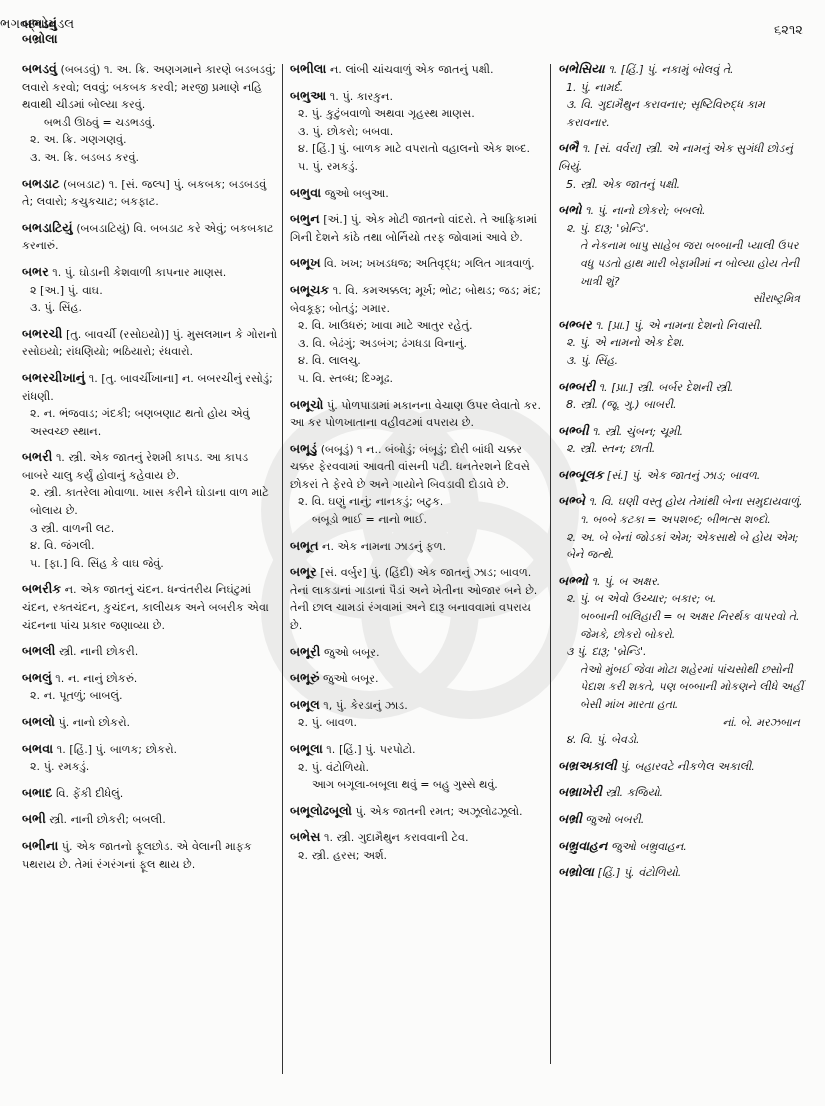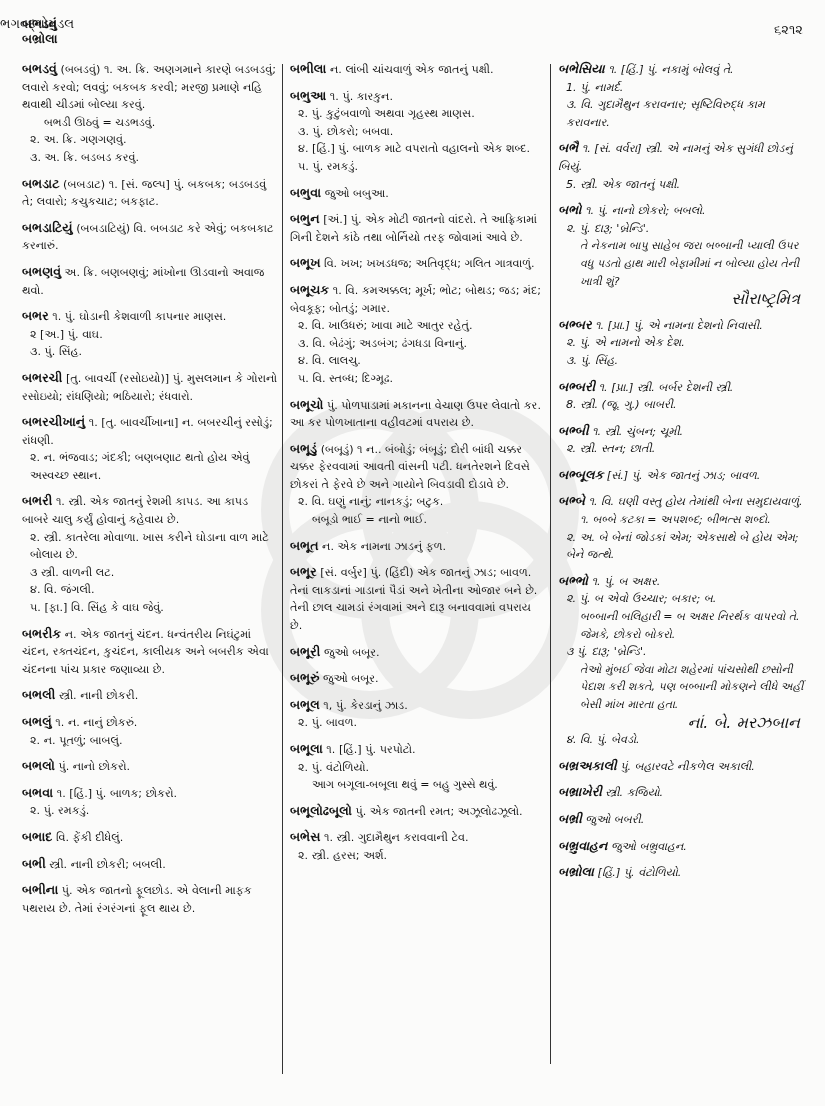--- a/index.html
+++ b/index.html
@@ -17,21 +17,21 @@
     .col1 { left: 22px; width: 256px; }
     .col2 { left: 290px; width: 256px; }
     .col3 { left: 558px; width: 248px; font-style: italic; }
     .rule { position: absolute; top: 64px; width: 1px; background: #333; }
     .rule1 { left: 282px; height: 1010px; }
     .rule2 { left: 550px; height: 1000px; }
     .entry { margin: 0 0 8px 0; }
     .line { display: block; padding-left: 8px; }
     .line.first { padding-left: 0; }
     .line.ex { padding-left: 22px; font-size: 11px; }
-    .line.cite { text-align: right; font-size: 16px; padding-right: 6px; }
+    .line.cite { text-align: right; font-size: 11px; padding-right: 6px; }
     .hw { font-weight: bold; font-size: 12.6px; }
   </style>
 </head>
 <body>
 
 <div class="page">
 
   <svg class="watermark" viewBox="0 0 360 360">
     <g fill="none" stroke="#666" stroke-width="28">
       <circle cx="130" cy="130" r="95"></circle>
@@ -60,23 +60,20 @@
         <span class="line"><span>૨. અ. ક્રિ. ગણગણવું.</span></span>
         <span class="line"><span>૩. અ. ક્રિ. બડબડ કરવું.</span></span>
       </div>
       <div class="entry">
         <span class="line first"><span class="hw">બભડાટ</span> <span>(બબડાટ) ૧. [સં. જલ્પ] પું. બકબક; બડબડવું તે; લવારો; કચુકચાટ; બકફાટ.</span></span>
       </div>
       <div class="entry">
         <span class="line first"><span class="hw">બભડાટિયું</span> <span>(બબડાટિયું) વિ. બબડાટ કરે એવું; બકબકાટ કરનારું.</span></span>
       </div>
       <div class="entry">
-        <span class="line first"><span class="hw">બભણવું</span> <span>અ. ક્રિ. બણબણવું; માંખોના ઊડવાનો અવાજ થવો.</span></span>
-      </div>
-      <div class="entry">
         <span class="line first"><span class="hw">બભર</span> <span>૧. પું. ઘોડાની કેશવાળી કાપનાર માણસ.</span></span>
         <span class="line"><span>૨ [અ.] પું. વાઘ.</span></span>
         <span class="line"><span>૩. પું. સિંહ.</span></span>
       </div>
       <div class="entry">
         <span class="line first"><span class="hw">બભરચી</span> <span>[તુ. બાવર્ચી (રસોઇયો)] પું. મુસલમાન કે ગોરાનો રસોઇયો; રાંધણિયો; ભઠિયારો; રંધવારો.</span></span>
       </div>
       <div class="entry">
         <span class="line first"><span class="hw">બભરચીખાનું</span> <span>૧. [તુ. બાવર્ચીખાના] ન. બબરચીનું રસોડું; રાંધણી.</span></span>
         <span class="line"><span>૨. ન. ભંજવાડ; ગંદકી; બણબણાટ થતો હોય એવું અસ્વચ્છ સ્થાન.</span></span>

